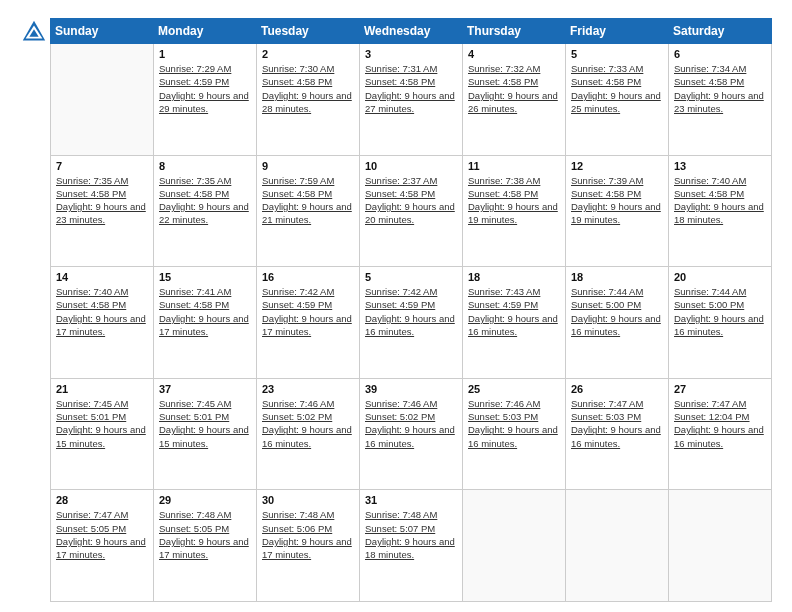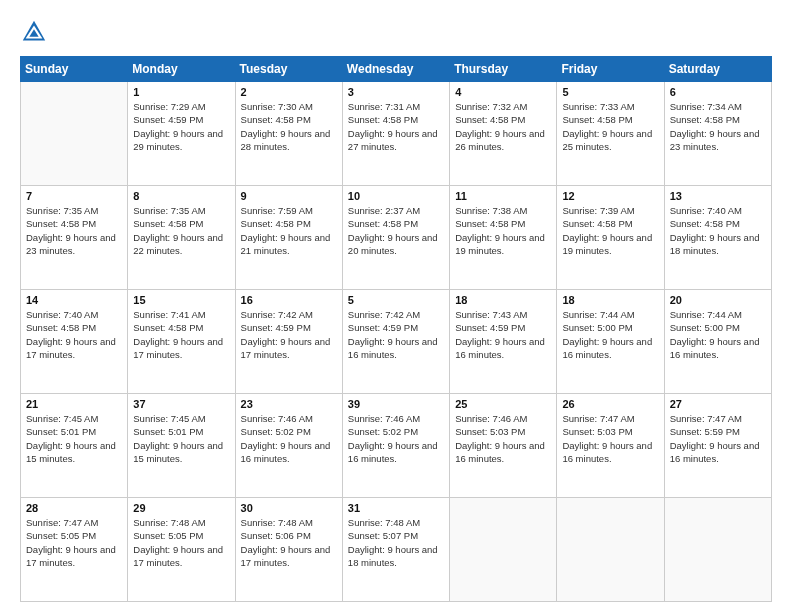--- a/index.html
+++ b/index.html
@@ -8,21 +8,21 @@
       height: 612px;
       font-family: Arial, sans-serif;
       background: #fff;
       overflow: hidden;
     }
     .page {
       width: 792px;
       height: 612px;
       padding: 18px 20px 10px 20px;
       display: flex;
-      flex-direction: column;
+      flex-direction: row;
     }
     .header {
       display: flex;
       justify-content: space-between;
       align-items: flex-start;
       margin-bottom: 10px;
     }
     .logo {
       display: flex;
       align-items: center;
@@ -88,20 +88,21 @@
       font-size: 11px;
       font-weight: bold;
       color: #111;
       display: block;
       margin-bottom: 2px;
     }
     .day-info {
       font-size: 9.5px;
       color: #333;
       line-height: 1.4;
+      text-decoration: underline;
     }
     .empty { background: #f9f9f9; }
     table {
       width: 100%;
       border-collapse: collapse;
     }
   </style>
 </head>
 <body>
 
@@ -350,21 +351,21 @@
           <div class="day-info">
             <span>Sunrise: 7:47 AM</span><br>
             <span>Sunset: 5:03 PM</span><br>
             <span>Daylight: 9 hours and 16 minutes.</span>
           </div>
           </td>
           <td>
             <span class="day-num">27</span>
           <div class="day-info">
             <span>Sunrise: 7:47 AM</span><br>
-            <span>Sunset: 5:59 PM</span><br>
+            <span>Sunset: 12:04 PM</span><br>
             <span>Daylight: 9 hours and 16 minutes.</span>
           </div>
           </td>
         </tr>
         <tr>
           <td>
             <span class="day-num">28</span>
           <div class="day-info">
             <span>Sunrise: 7:47 AM</span><br>
             <span>Sunset: 5:05 PM</span><br>

